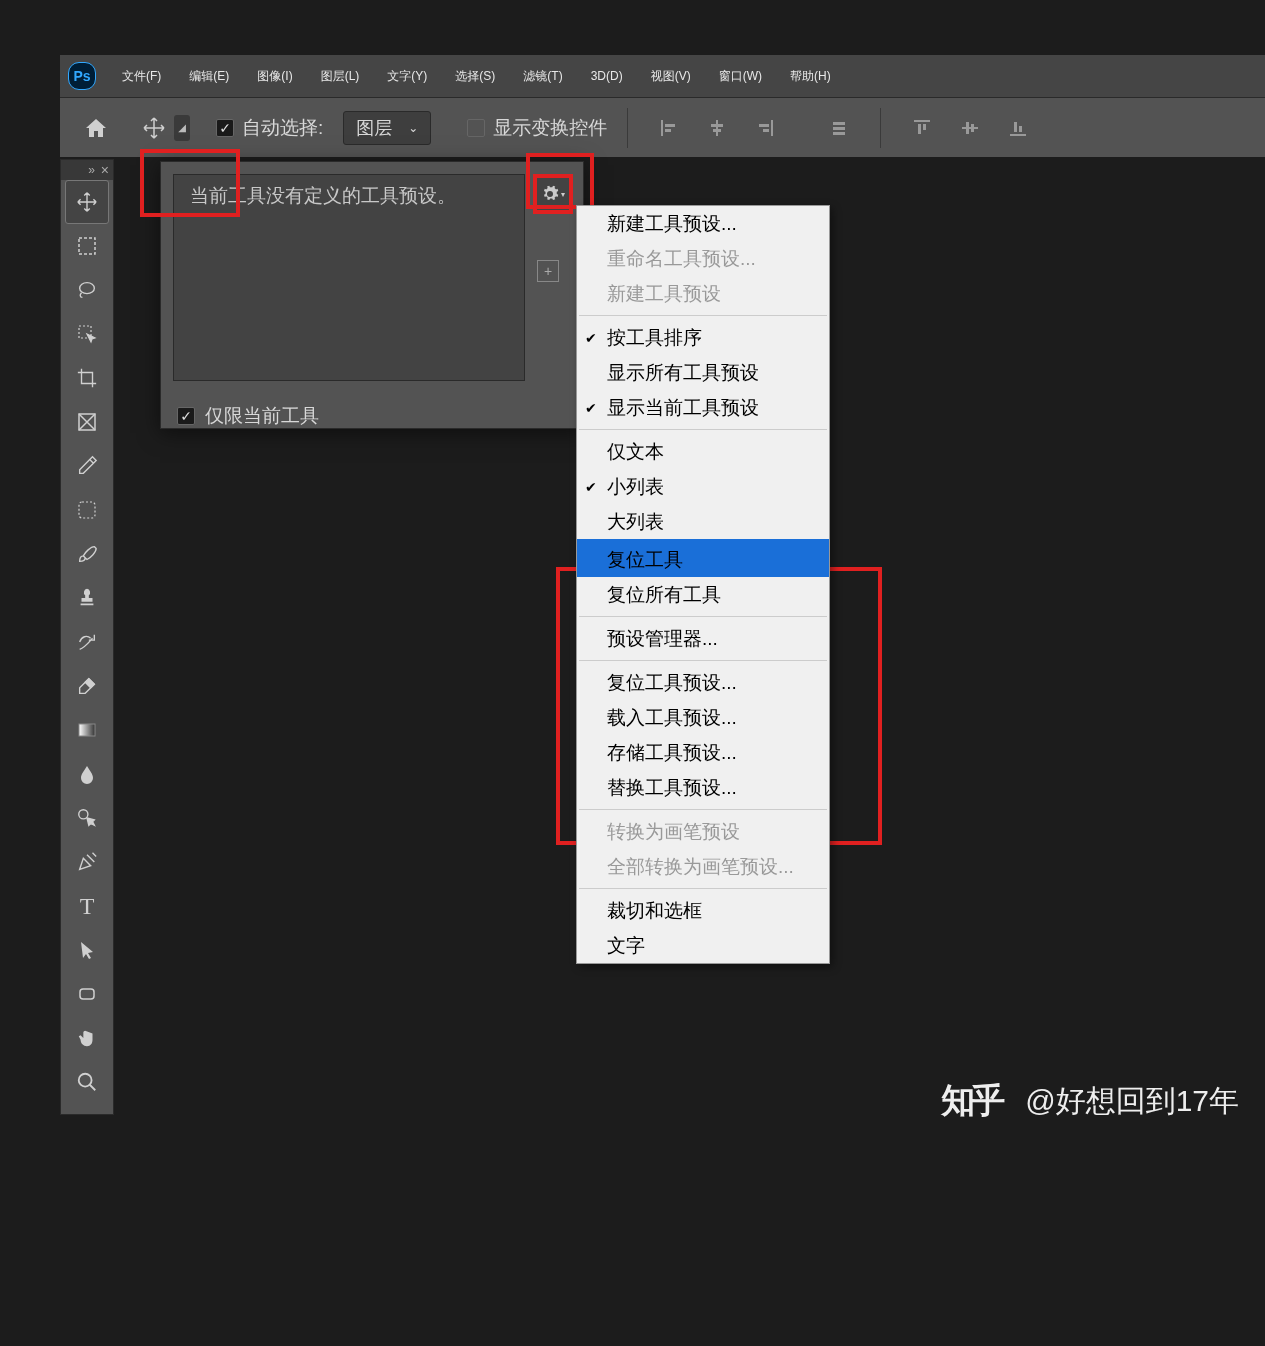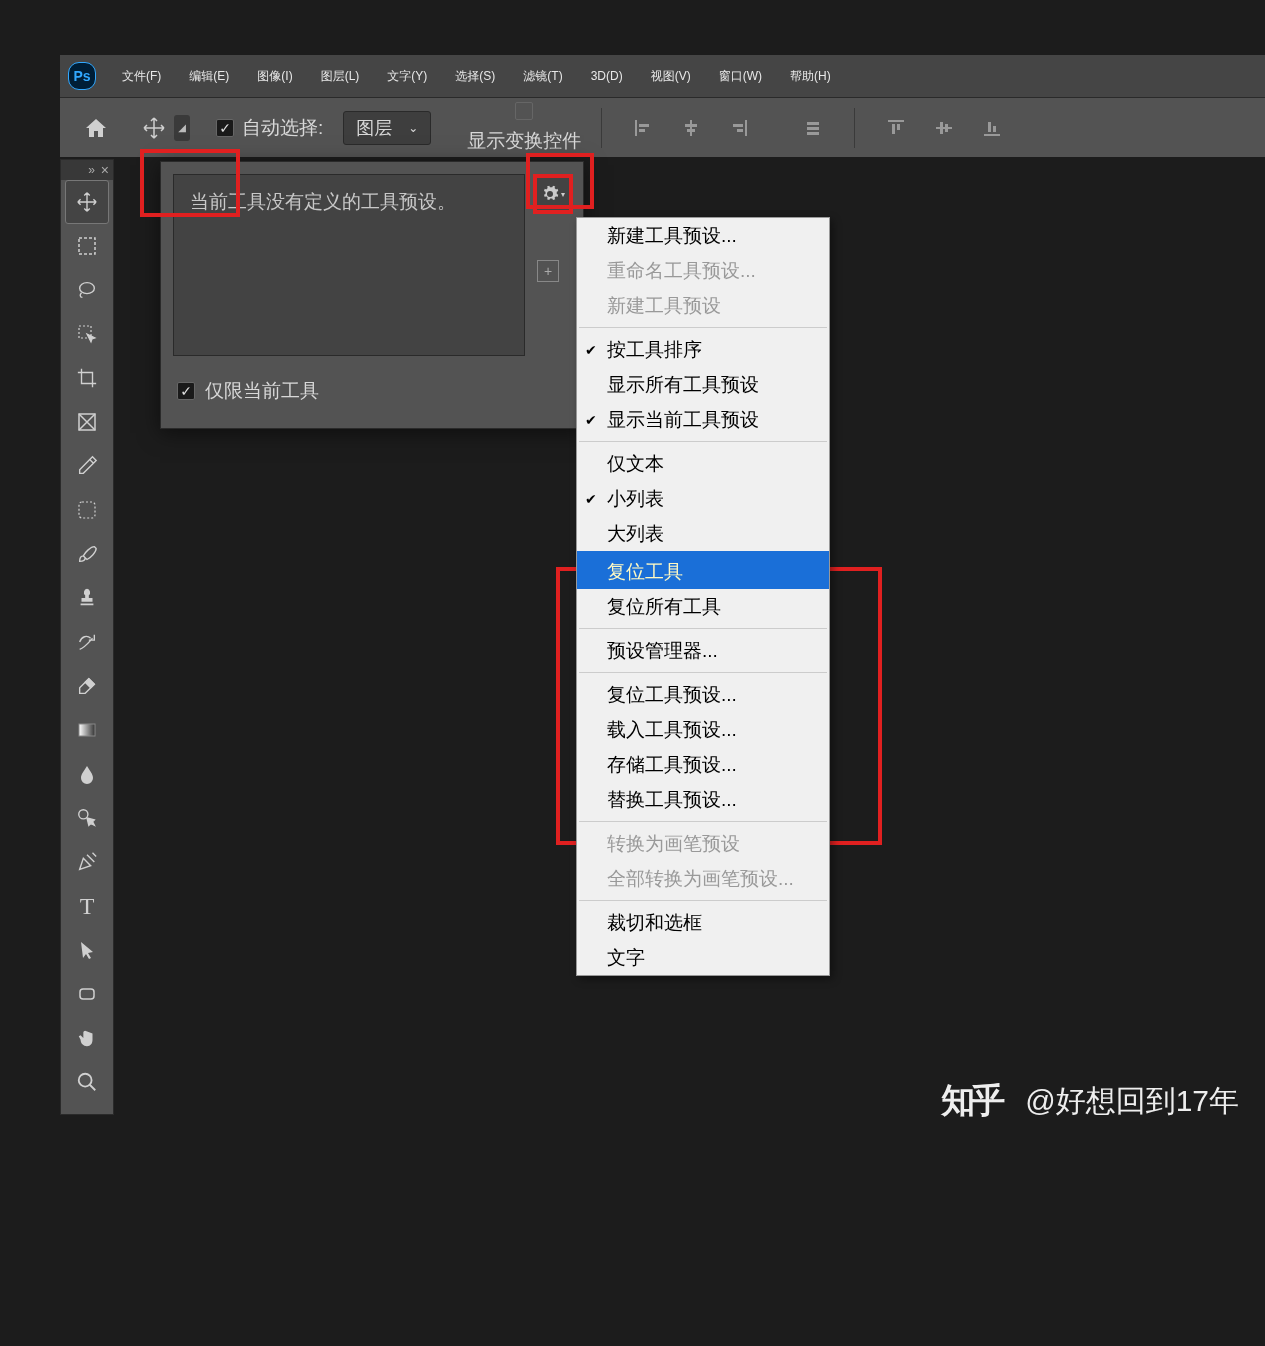--- a/index.html
+++ b/index.html
@@ -168,24 +168,24 @@
     border: 1px solid #2a2a2a;
     box-shadow: 0 4px 20px rgba(0,0,0,0.5);
   }
   .preset-body {
     display: flex;
     padding: 12px;
     gap: 8px;
   }
   .preset-list {
     flex: 1;
-    height: 182px;
+    height: 207px;
     background: #434343;
     border: 1px solid #2a2a2a;
-    padding: 14px 16px;
+    padding: 8px 16px;
     font-size: 19px;
     color: #c8c8c8;
   }
   .preset-side {
     width: 38px;
     display: flex;
     flex-direction: column;
     gap: 16px;
   }
   .gear-btn {
@@ -216,38 +216,38 @@
     display: flex;
     align-items: center;
     gap: 10px;
     padding: 0 16px;
     margin-top: 10px;
   }
   
   .context-menu {
     position: absolute;
     left: 516px;
-    top: 162px;
+    top: 150px;
     width: 254px;
     background: #f0f0f0;
     border: 1px solid #999;
     box-shadow: 3px 3px 8px rgba(0,0,0,0.4);
     z-index: 20;
   }
   .ctx-item {
     height: 35px;
     display: flex;
     align-items: center;
     padding-left: 30px;
     font-size: 19px;
     color: #000;
     position: relative;
   }
   .ctx-item.disabled { color: #999; }
-  .ctx-item.selected { background: #1a6fd8; color: #fef9c3; }
+  .ctx-item.selected { background: #1a6fd8; color: #000000; }
   .ctx-check::before {
     content: "✔";
     position: absolute;
     left: 8px;
     font-size: 14px;
   }
   .ctx-sep { height: 1px; background: #ccc; margin: 4px 2px; }
   .ctx-bluesep { height: 3px; background: #1a6fd8; margin: 0; }
   
   .red-box-1 {
@@ -334,21 +334,21 @@
       <div class="opt-tool-drop">◢</div>
     </div>
     <div class="opt-checkbox">
       <div class="checkbox-box">✓</div>
       <span class="opt-label">自动选择:</span>
     </div>
     <div class="opt-select">
       <span>图层</span>
       <span style="font-size:12px;">⌄</span>
     </div>
-    <div class="opt-checkbox" style="margin-left:30px;flex-direction:column;">
+    <div class="opt-checkbox" style="margin-left:30px;">
       <div class="checkbox-box" style="background:#535353;"></div>
       <span class="opt-label">显示变换控件</span>
     </div>
     <div class="opt-divider"></div>
     <div class="align-icon">
         <svg width="20" height="20" viewBox="0 0 20 20" fill="currentColor">
           <rect x="2" y="2" width="2" height="16"></rect>
           <rect x="6" y="6" width="10" height="3"></rect>
           <rect x="6" y="11" width="6" height="3"></rect>
         </svg>

